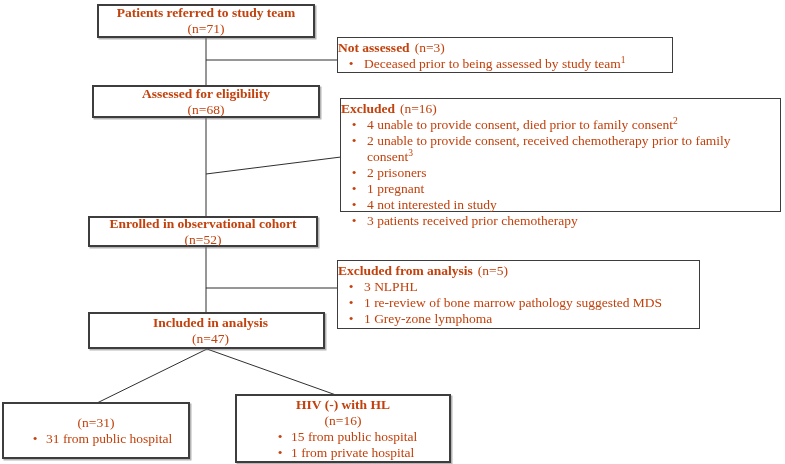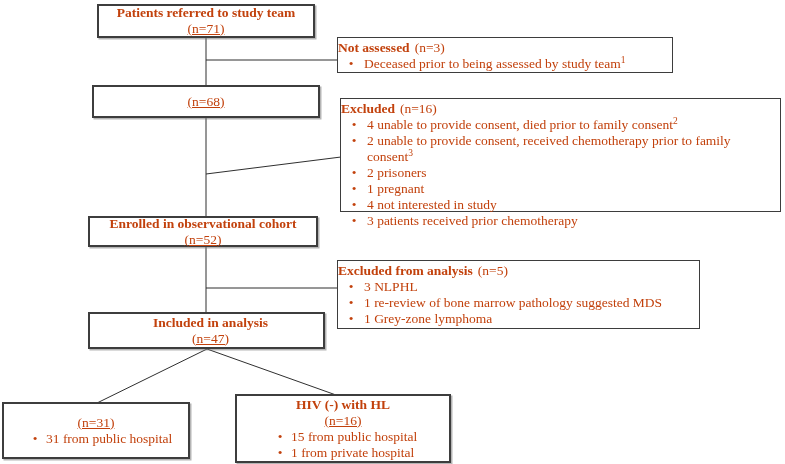--- a/index.html
+++ b/index.html
@@ -34,21 +34,21 @@
     display: flex;
     flex-direction: column;
     justify-content: center;
   }
   .side {
     border: 1.5px solid #3d3d3d;
     padding: 2px 8px 1px 0;
     text-align: left;
   }
   .t { font-weight: bold; }
-  .n { font-weight: normal; text-decoration: underline; }
+  .n { font-weight: normal; }
   .head .n-inline { margin-left: 5px; font-weight: normal; }
   ul.blist { list-style: none; margin: 0; padding: 0; }
   ul.blist li { display: flex; }
   ul.blist .dot { flex: 0 0 26px; text-align: center; }
   sup { font-size: 9.5px; line-height: 0; }
   .hiv ul.blist { text-align: left; }
   .hiv-pos ul.blist { padding-left: 20px; }
   .hiv-neg ul.blist { padding-left: 32px; }
   .hiv ul.blist .dot { flex: 0 0 22px; }
 </style>
@@ -67,20 +67,21 @@
     <line x1="207" y1="349" x2="97" y2="403"></line>
     <line x1="207" y1="349" x2="336" y2="395"></line>
   </svg>
 
   <div class="box main" style="left:97px; top:4px; width:218px; height:34px;">
     <div class="t">Patients referred to study team</div>
     <div class="n">(n=71)</div>
   </div>
 
   <div class="box main" style="left:92px; top:85px; width:228px; height:33px;">
+    <div class="t">Assessed for eligibility</div>
     <div class="n">(n=68)</div>
   </div>
 
   <div class="box main" style="left:88px; top:216px; width:230px; height:31px;">
     <div class="t">Enrolled in observational cohort</div>
     <div class="n">(n=52)</div>
   </div>
 
   <div class="box main" style="left:88px; top:312px; width:237px; height:37px;padding-left:8px;">
     <div class="t">Included in analysis</div>

